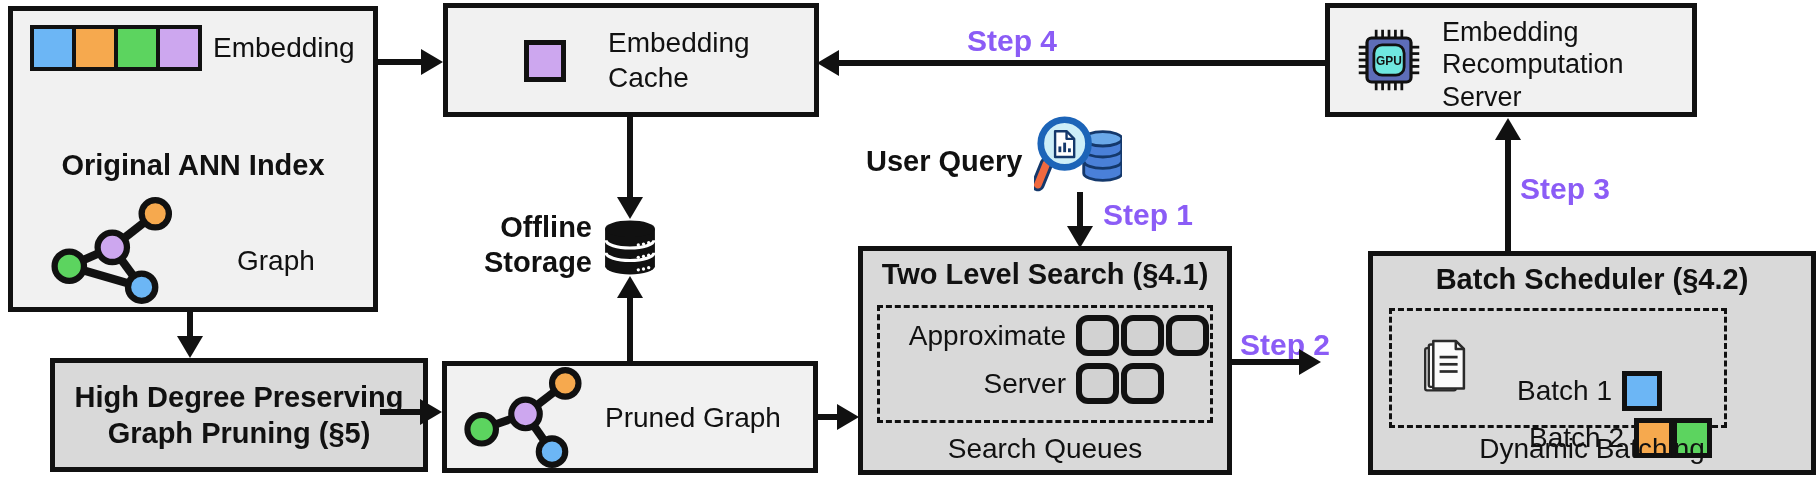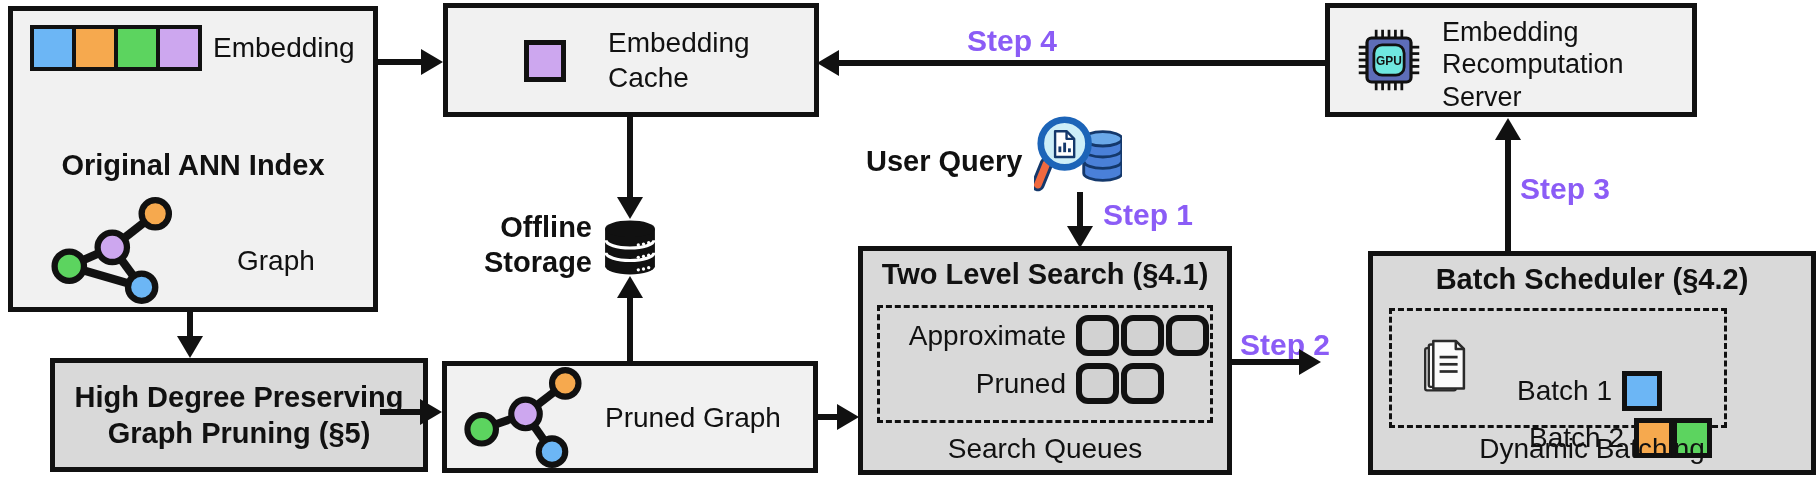--- a/index.html
+++ b/index.html
@@ -157,21 +157,21 @@
     <div class="dashed-panel" style="left:14px; top:54px; width:336px; height:118px;">
       <div class="queue-row">
         <div class="queue-label">Approximate</div>
         <div class="slots">
           <div class="slot"></div>
           <div class="slot"></div>
           <div class="slot"></div>
         </div>
       </div>
       <div class="queue-row">
-        <div class="queue-label">Pruned</div>
+        <div class="queue-label">Server</div>
         <div class="slots">
           <div class="slot"></div>
           <div class="slot"></div>
         </div>
       </div>
     </div>
     <div class="panel-caption">Search Queues</div>
   </div>
 
   <div class="box dark" style="left:1368px; top:251px; width:448px; height:224px;">

